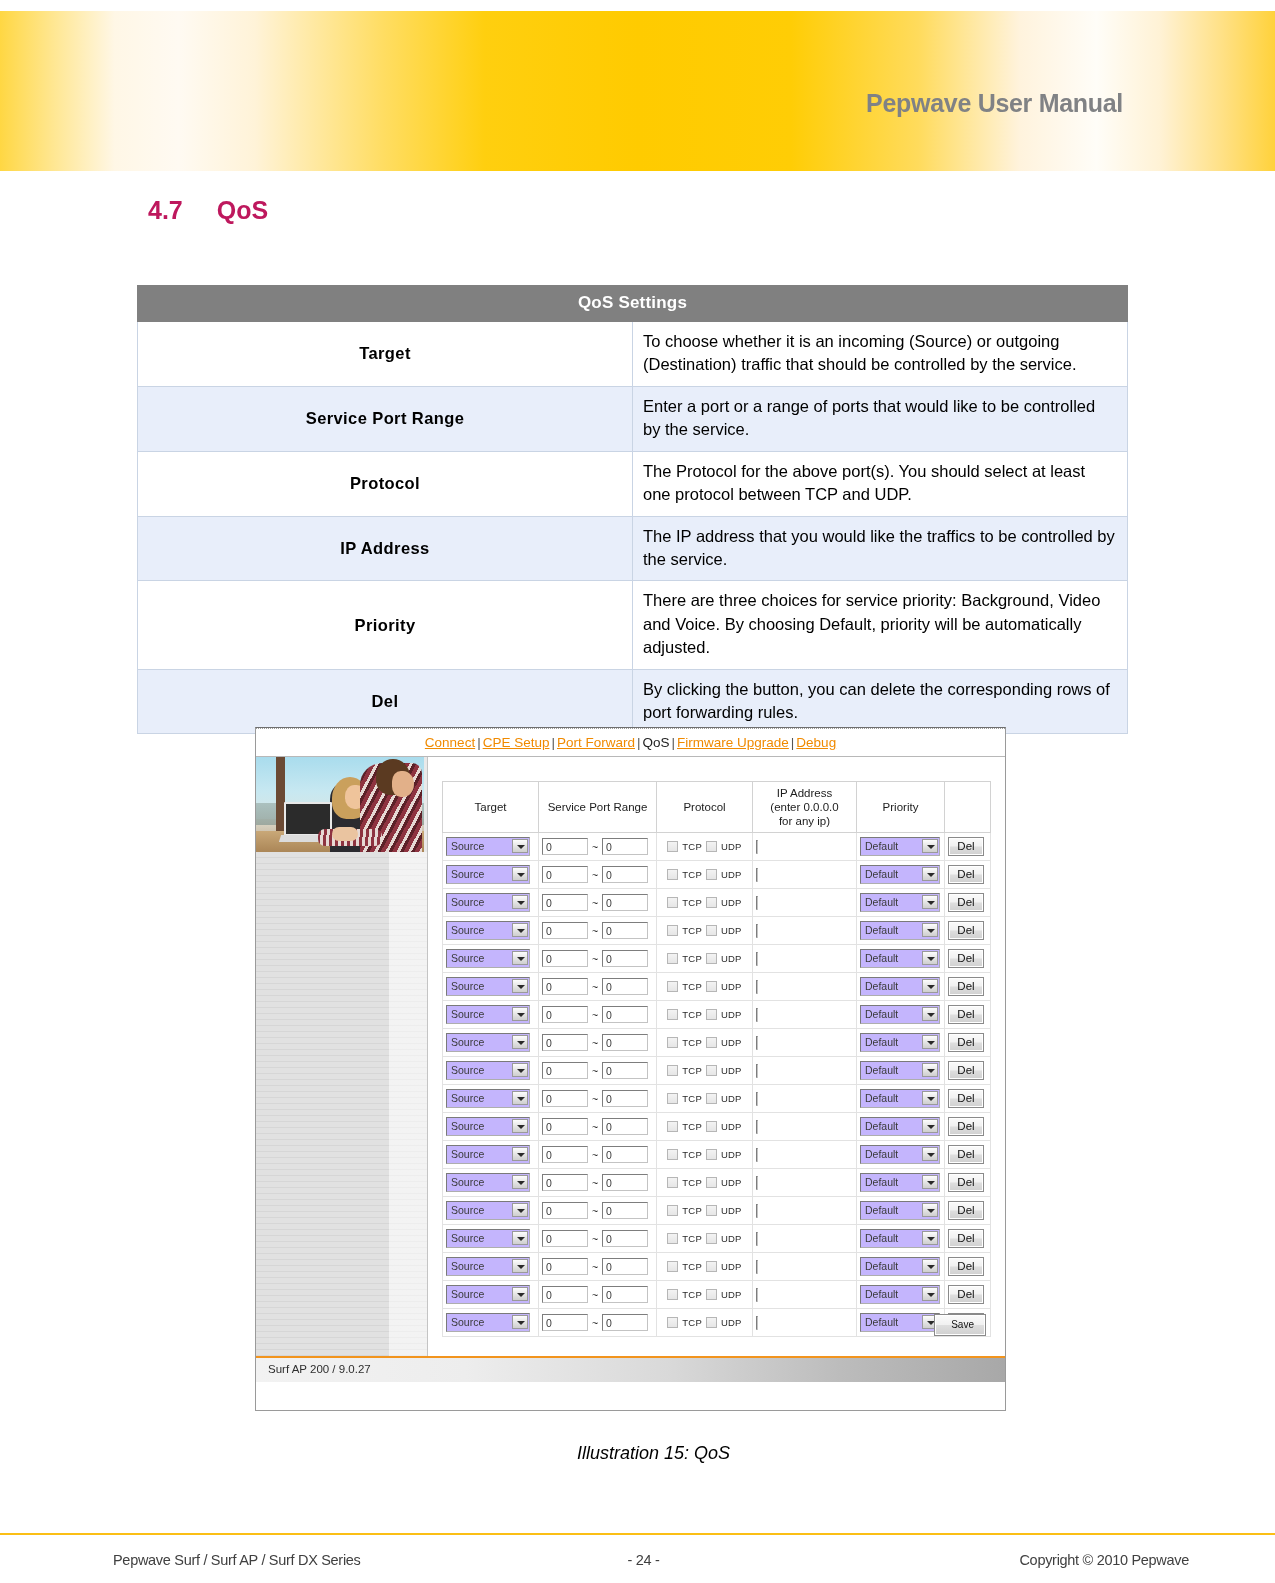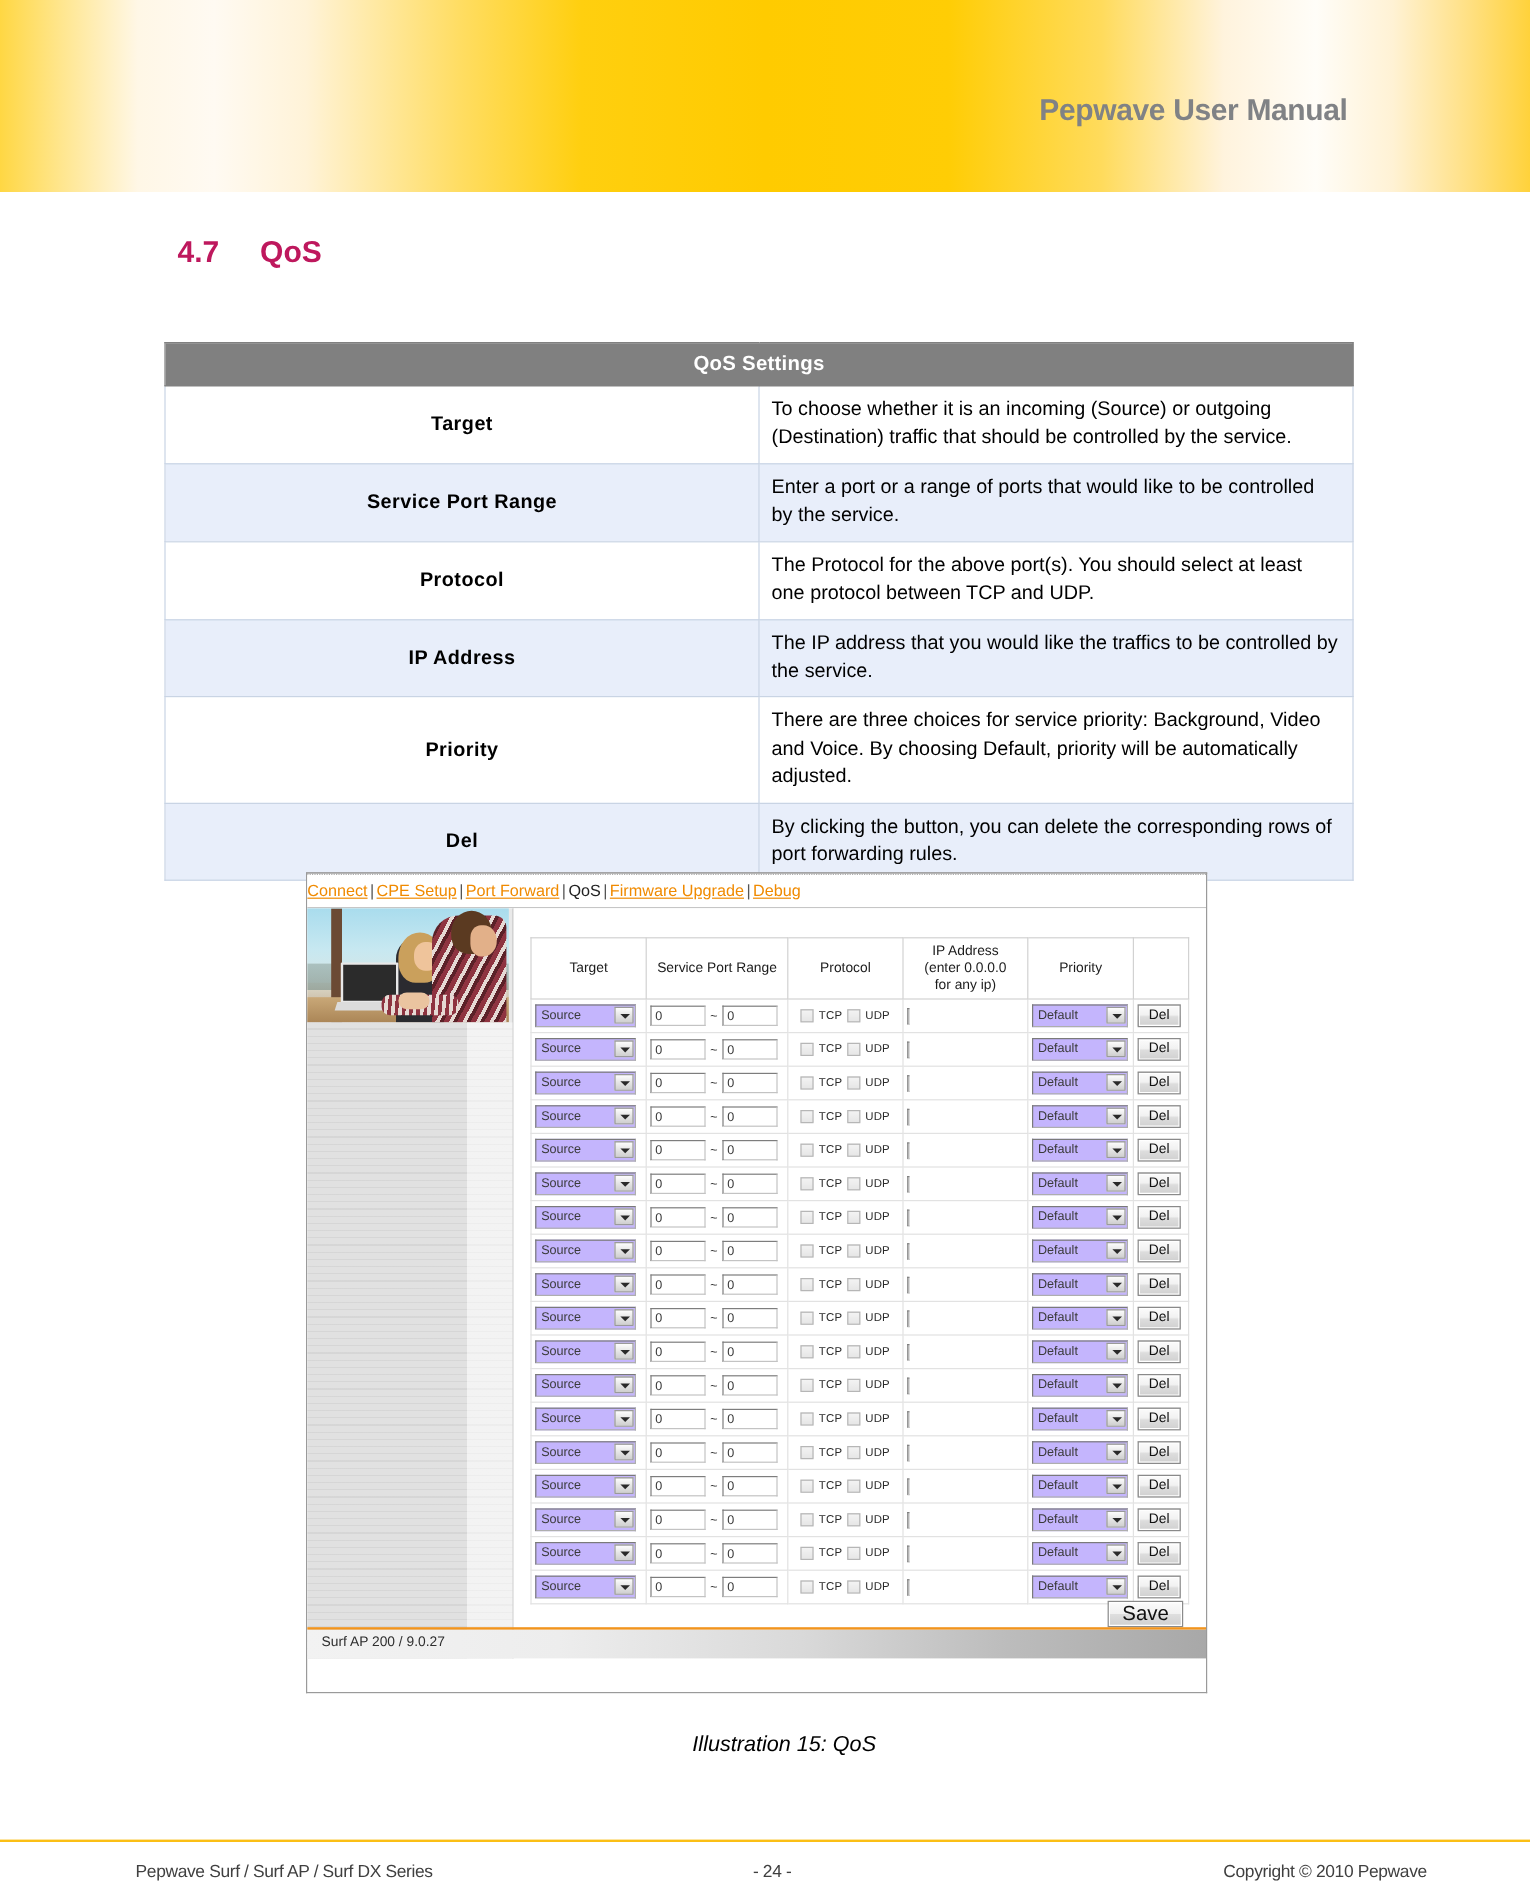--- a/index.html
+++ b/index.html
@@ -9,21 +9,21 @@
     height: 1583px;
     background: #ffffff;
     font-family: "Liberation Sans", sans-serif;
     position: relative;
     overflow: hidden;
   }
 
   
   .page-header {
     position: absolute;
-    left: 0; top: 0;
+    left: 0; top: 11px;
     width: 1275px;
     height: 160px;
     background: linear-gradient(to right,
        #ffd743 0%,
        #ffe68e 4%,
        #fff7e6 9%,
        #fffaf2 14%,
        #fff3d8 20%,
        #ffdd63 30%,
        #ffcf0f 38%,
@@ -119,20 +119,21 @@
     border: 1px solid #9a9a9a;
     border-top: 1px solid #6e6e6e;
     overflow: hidden;
   }
   .shot-navbar {
     position: relative;
     height: 29px;
     border-top: 1px dotted #9b9b9b;
     border-bottom: 1px solid #b8b8b8;
     background: #ffffff;
+    text-align: center;
     padding-top: 6px;
     font-size: 13.5px;
     color: #333333;
     white-space: nowrap;
   }
   .shot-navbar a {
     color: #f08a00;
     text-decoration: underline;
     font-size: 13.5px;
   }
@@ -347,25 +348,25 @@
     text-align: center;
     font-size: 11.5px;
     color: #111111;
     border: 1px solid #8a8a8a;
     background: linear-gradient(to bottom, #fbfbfb 0%, #f1f1f1 48%, #dedede 52%, #d0d0d0 100%);
     box-shadow: inset 0 0 0 1px #ffffff;
   }
   .btn-save {
     position: absolute;
     right: 20px;
-    bottom: 26px;
+    bottom: 46px;
     min-width: 52px;
     height: 22px;
     line-height: 20px;
-    font-size: 17px;
+    font-size: 10px;
     padding: 0 11px;
     text-align: right;
   }
 
   .shot-statusbar {
     position: absolute;
     left: 0; bottom: 0;
     width: 749px;
     height: 26px;
     border-top: 2px solid #f2941d;

